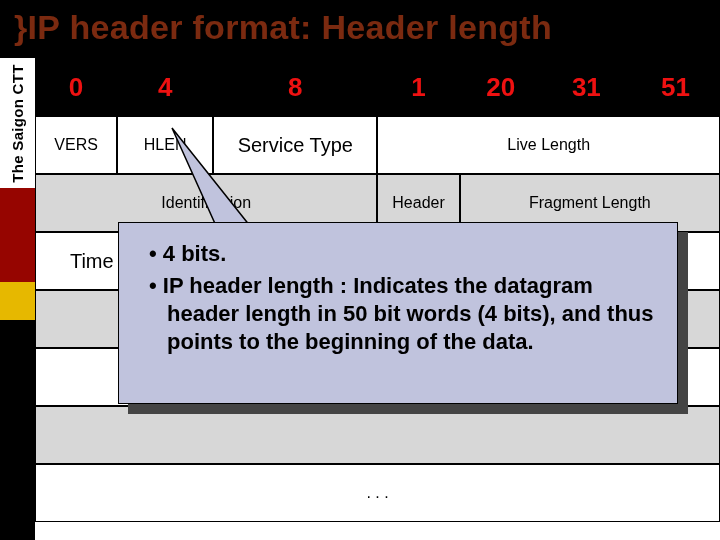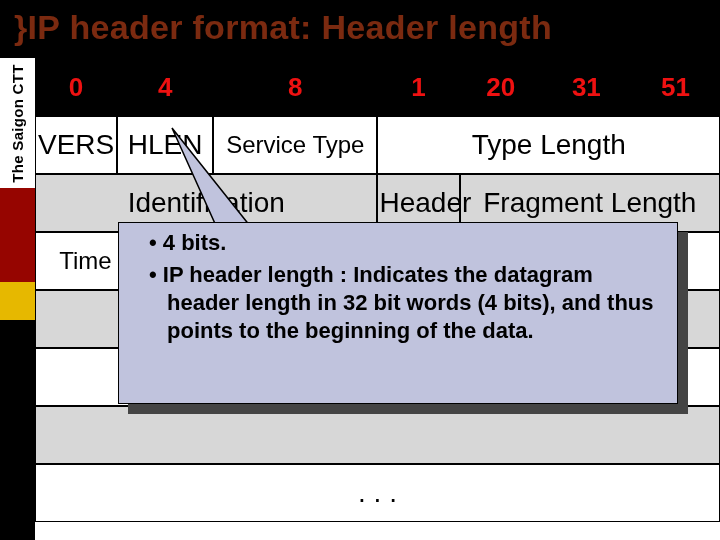--- a/index.html
+++ b/index.html
@@ -7,27 +7,27 @@
   .title-bar{position:absolute;left:0;top:0;width:720px;height:58px;background:#000}
   .title{position:absolute;left:14px;top:8px;color:#7b2a10;font-size:34px;font-weight:900;letter-spacing:0.3px}
   .title span.sub{color:#7b2a10}
   .side-white{position:absolute;left:0;top:58px;width:35px;height:130px;background:#fff;border-right:1px solid #000;display:flex;align-items:center;justify-content:center}
   .side-white .rot{transform:rotate(-90deg);white-space:nowrap;color:#000;font-size:15px;font-weight:700;letter-spacing:0.3px}
   .side-red{position:absolute;left:0;top:188px;width:35px;height:94px;background:#960500}
   .side-yellow{position:absolute;left:0;top:282px;width:35px;height:38px;background:#e6b800}
   .side-black{position:absolute;left:0;top:320px;width:35px;height:220px;background:#000}
   .tablewrap{position:absolute;left:35px;top:58px;width:685px}
   table.ip{border-collapse:separate;border-spacing:0;width:100%;table-layout:fixed}
-  table.ip td,table.ip th{border:1px solid #000;text-align:center;height:54px;font-size:28px}
+  table.ip td,table.ip th{border:1px solid #000;text-align:center;height:54px;font-size:16px}
   table.ip th{background:#000;color:#e11;font-weight:900;font-size:26px}
   table.ip .shade td{background:#d7d7d7}
-  table.ip td.small{font-size:24px}
+  table.ip td.small{font-size:20px}
   .ellipsis-row td{height:36px;font-size:22px;color:#000}
   .callout-shadow{position:absolute;left:128px;top:232px;width:560px;height:182px;background:#444}
-  .callout{position:absolute;left:118px;top:222px;width:560px;height:182px;background:#c0c3dd;border:1.5px solid #000;padding:6px 16px 12px 24px;box-sizing:border-box;font-size:22px;font-weight:700;color:#000;line-height:1.28}
+  .callout{position:absolute;left:118px;top:222px;width:560px;height:182px;background:#c0c3dd;border:1.5px solid #000;padding:17px 16px 12px 24px;box-sizing:border-box;font-size:22px;font-weight:700;color:#000;line-height:1.28}
   .callout ul{margin:0;padding-left:0;list-style:none}
   .callout li{margin-bottom:4px;text-indent:-18px;padding-left:24px}
   .callout li:before{content:"•  ";}
   .tail{position:absolute;left:172px;top:128px;width:0;height:0}
   .tail svg{position:absolute;left:0;top:0;overflow:visible}
 </style>
 </head>
 <body>
 
 <div class="slide">
@@ -63,21 +63,21 @@
         <th>8</th>
         <th>1</th>
         <th>20</th>
         <th>31</th>
         <th>51</th>
       </tr>
       <tr>
         <td>VERS</td>
         <td>HLEN</td>
         <td class="small">Service Type</td>
-        <td colspan="4">Type Length</td>
+        <td colspan="4">Live Length</td>
       </tr>
       <tr class="shade">
         <td colspan="3">Identification</td>
         <td>Header</td>
         <td colspan="3">Fragment  Length</td>
       </tr>
       <tr>
         <td colspan="2" class="small">Time to Live</td>
         <td colspan="5"></td>
       </tr>
@@ -99,17 +99,17 @@
 
   <div class="tail">
     <svg width="120" height="140">
       <polygon points="0,0 54,120 86,108" fill="#c0c3dd" stroke="#000" stroke-width="1.5"></polygon>
     </svg>
   </div>
   <div class="callout-shadow"></div>
   <div class="callout">
     <ul>
       <li>4 bits.</li>
-      <li>IP header length : Indicates the datagram header length in 32 bit words (4 bits), and thus points to the beginning of the data.</li>
+      <li>IP header length : Indicates the datagram header length in 50 bit words (4 bits), and thus points to the beginning of the data.</li>
     </ul>
   </div>
 
 </div>
 
 </body></html>

